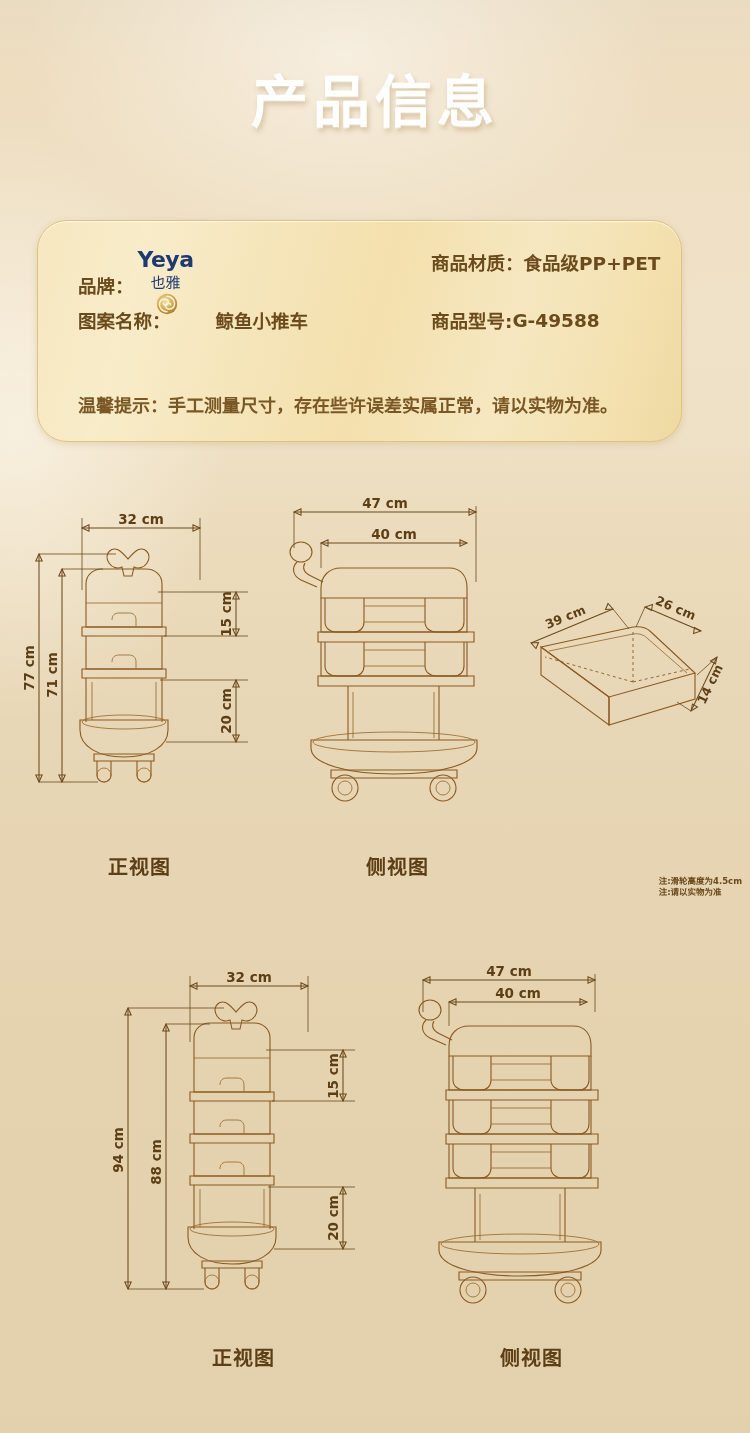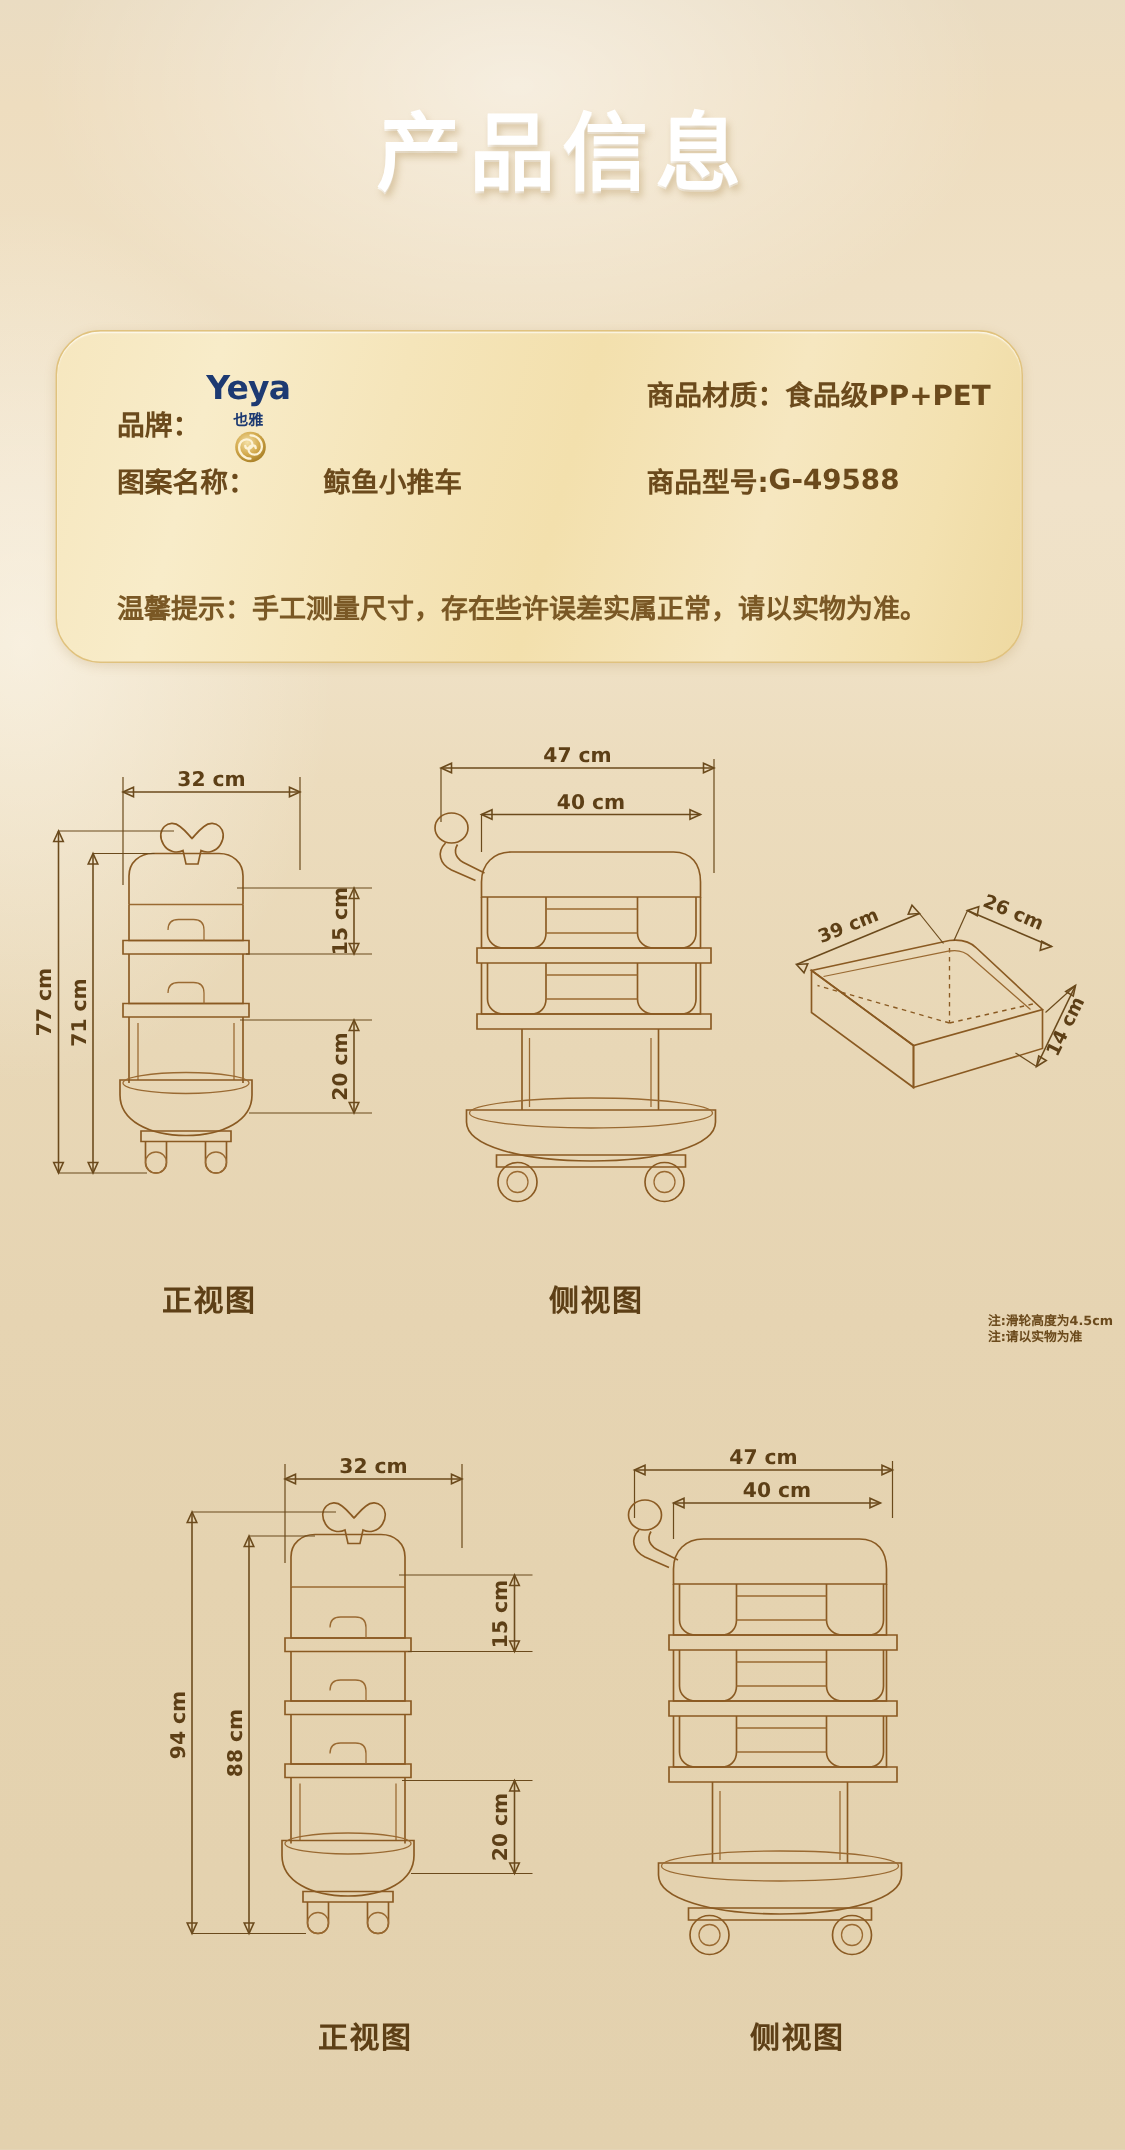--- a/index.html
+++ b/index.html
@@ -74,21 +74,21 @@
     white-space:nowrap;
     font-family:"DejaVu Sans","Liberation Sans",sans-serif;
   }
   
   .logo{display:inline-flex;align-items:center;margin-left:4px;flex-direction:column;}
   .logo-text{
     font-size:22px;font-weight:bold;color:#1d3a72;
     letter-spacing:-0.5px;line-height:1;
     font-family:"DejaVu Sans","Liberation Sans",sans-serif;
   }
-  .logo-cn{font-size:10px;font-weight:bold;color:#1d3a72;margin-left:0px;}
+  .logo-cn{font-size:15px;font-weight:normal;color:#1d3a72;margin-left:0px;}
   .logo-mark{margin-left:3px;display:inline-block;}
 
   
   .dwg{position:absolute;}
   svg.diagram{display:block;overflow:visible;}
   .ln{fill:none;stroke:#8a5a22;stroke-width:1.1;}
   .ln-t{fill:none;stroke:#9a6a32;stroke-width:0.85;}
   .dim{fill:none;stroke:#6b4a1c;stroke-width:1.05;}
   .dimx{fill:none;stroke:#6b4a1c;stroke-width:0.8;}
   .dash{fill:none;stroke:#8a5a22;stroke-width:0.9;stroke-dasharray:3 3;}

